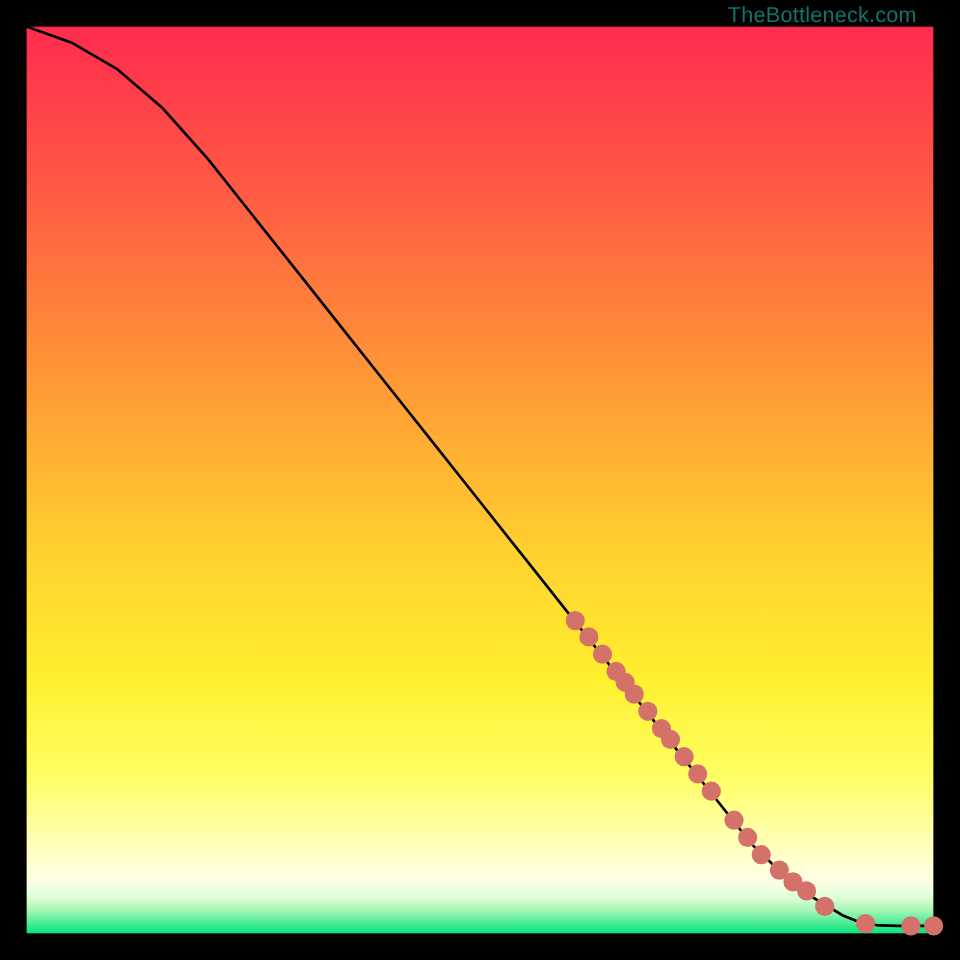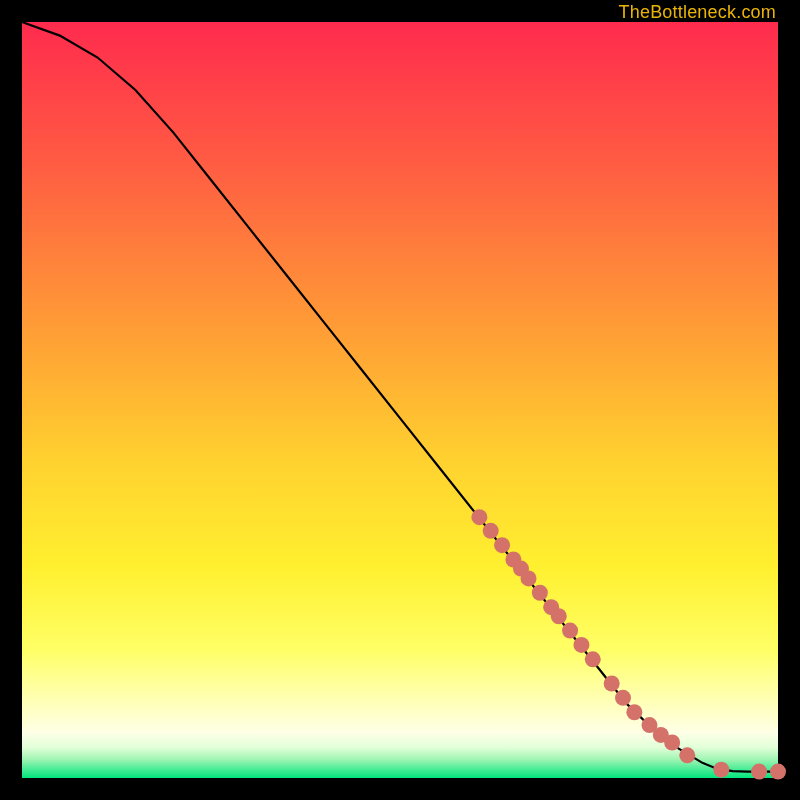--- a/index.html
+++ b/index.html
@@ -18,25 +18,25 @@
   .plot-bg {
     position: absolute;
     left: 22px;
     top: 22px;
     width: 756px;
     height: 756px;
   }
   .attribution {
     position: absolute;
     top: 2px;
-    right: 24px;
+    right: 36px;
     font-family: Arial, Helvetica, sans-serif;
     font-size: 18px;
     font-weight: 500;
-    color: #eab308;
+    color: #0f766e;
     letter-spacing: 0.2px;
   }
   svg.curve {
     position: absolute;
     left: 22px;
     top: 22px;
     width: 756px;
     height: 756px;
     overflow: visible;
   }

